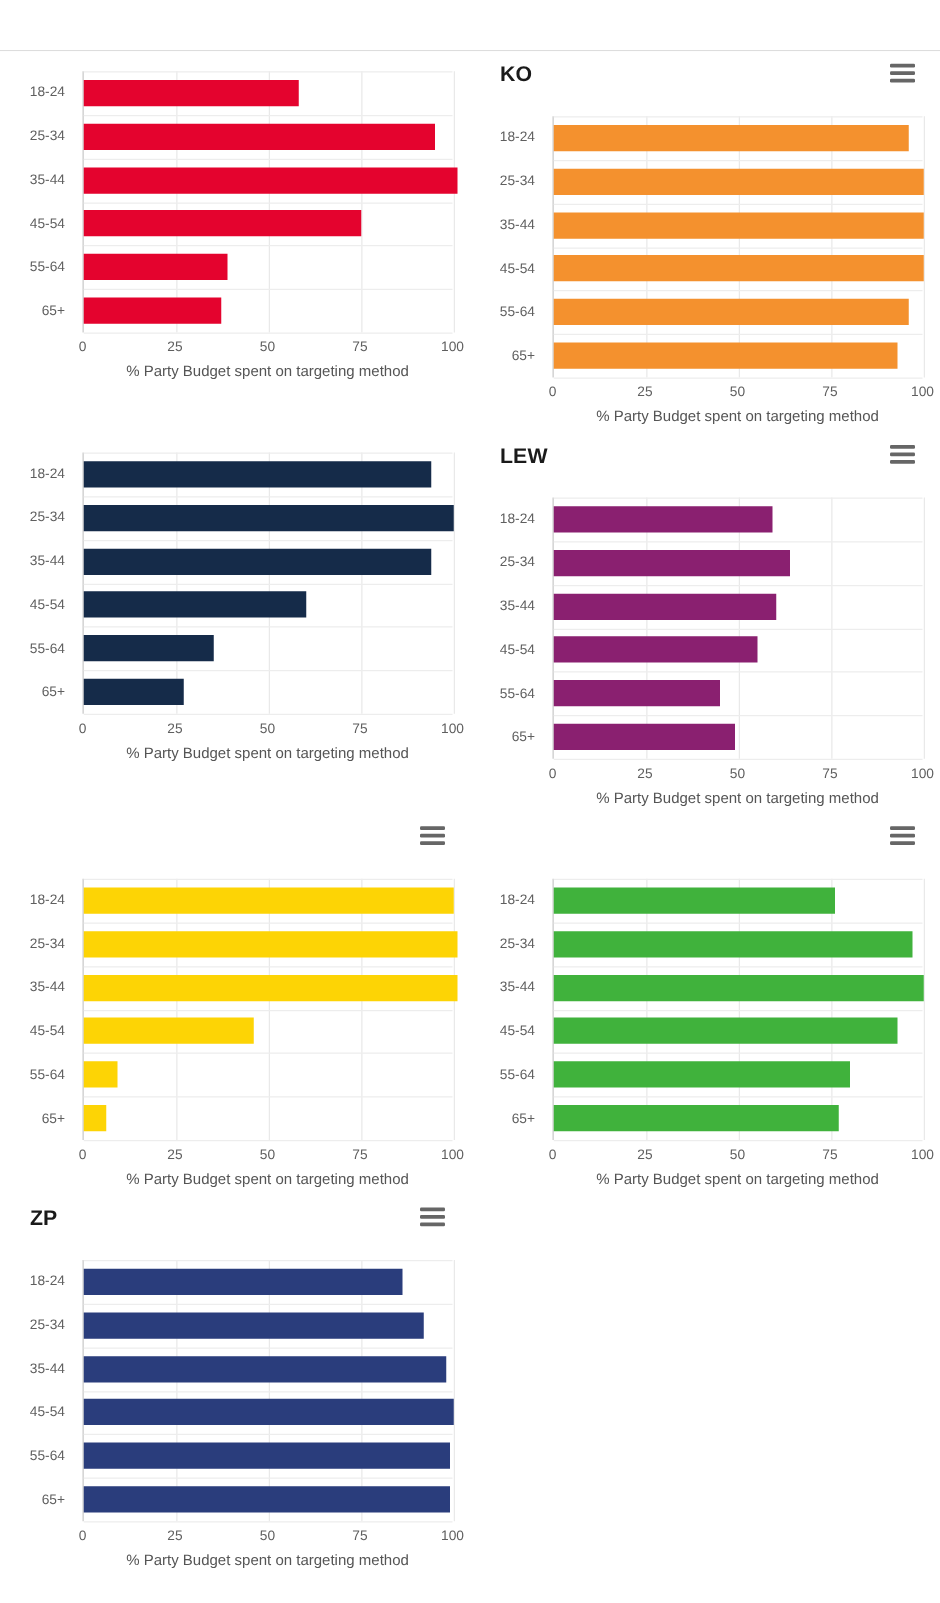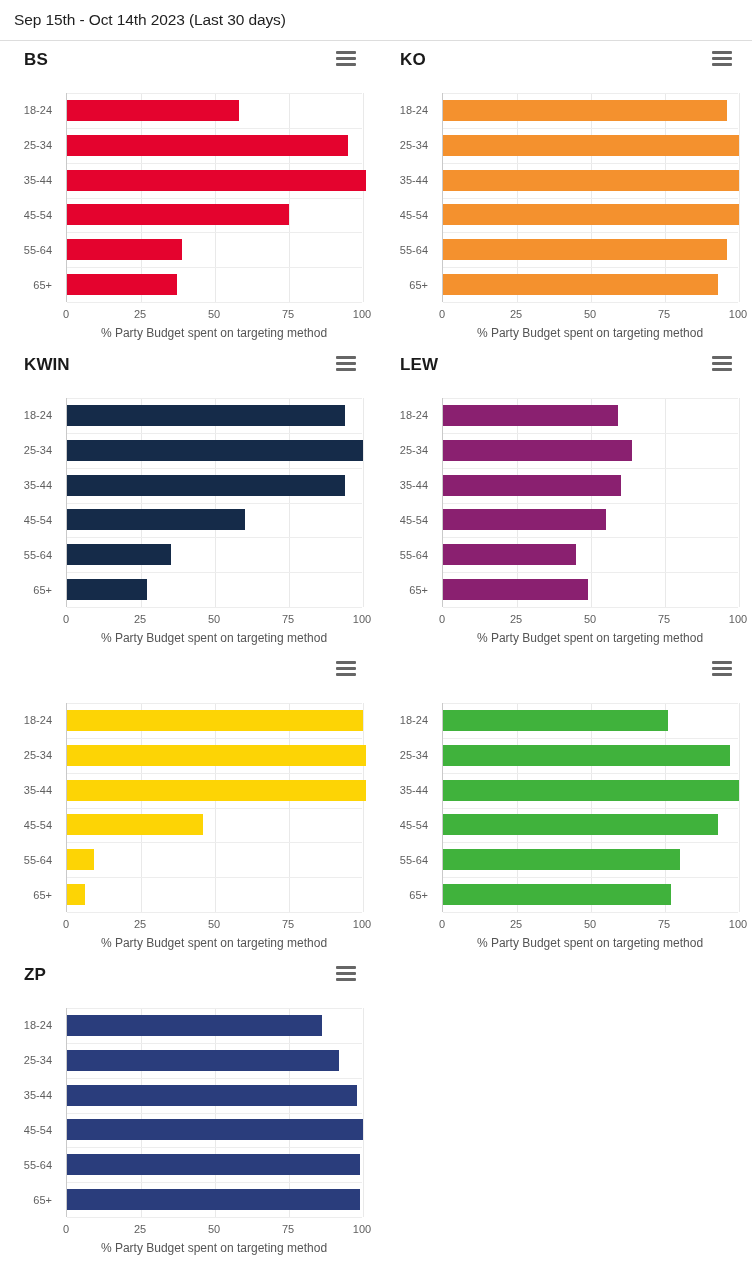--- a/index.html
+++ b/index.html
@@ -188,35 +188,24 @@
     text-align: center;
     font-size: 12px;
     color: #555555;
     white-space: nowrap;
   }
 </style>
 </head>
 <body>
 
 <div class="tabbar">
-  <div class="tab tab-inactive">
-    <span>Sep 15th - Oct 14th 2023 (Last 30 days)</span>
-  </div>
 </div>
 
 <div class="grid" id="grid">
     <div class="panel" style="left: 0px; top: 0px;">
-      <div class="panel-head">
-        <div class="panel-title">BS</div>
-        <div class="menu-icon">
-          <span></span>
-          <span></span>
-          <span></span>
-        </div>
-      </div>
       <div class="chart">
         <div class="plot">
           <div class="gridline" style="left: 74px;"></div>
           <div class="gridline" style="left: 148px;"></div>
           <div class="gridline" style="left: 222px;"></div>
           <div class="gridline" style="left: 296px;"></div>
           <div class="rowline" style="top: 0px;"></div>
           <div class="rowline" style="top: 34.8333px;"></div>
           <div class="rowline" style="top: 69.6667px;"></div>
           <div class="rowline" style="top: 104.5px;"></div>
@@ -317,28 +306,20 @@
           <div class="xtick" style="left: 0px;">0</div>
           <div class="xtick" style="left: 74px;">25</div>
           <div class="xtick" style="left: 148px;">50</div>
           <div class="xtick" style="left: 222px;">75</div>
           <div class="xtick" style="left: 296px;">100</div>
         </div>
         <div class="xtitle">% Party Budget spent on targeting method</div>
       </div>
     </div>
     <div class="panel" style="left: 0px; top: 305px;">
-      <div class="panel-head">
-        <div class="panel-title">KWIN</div>
-        <div class="menu-icon">
-          <span></span>
-          <span></span>
-          <span></span>
-        </div>
-      </div>
       <div class="chart">
         <div class="plot">
           <div class="gridline" style="left: 74px;"></div>
           <div class="gridline" style="left: 148px;"></div>
           <div class="gridline" style="left: 222px;"></div>
           <div class="gridline" style="left: 296px;"></div>
           <div class="rowline" style="top: 0px;"></div>
           <div class="rowline" style="top: 34.8333px;"></div>
           <div class="rowline" style="top: 69.6667px;"></div>
           <div class="rowline" style="top: 104.5px;"></div>

